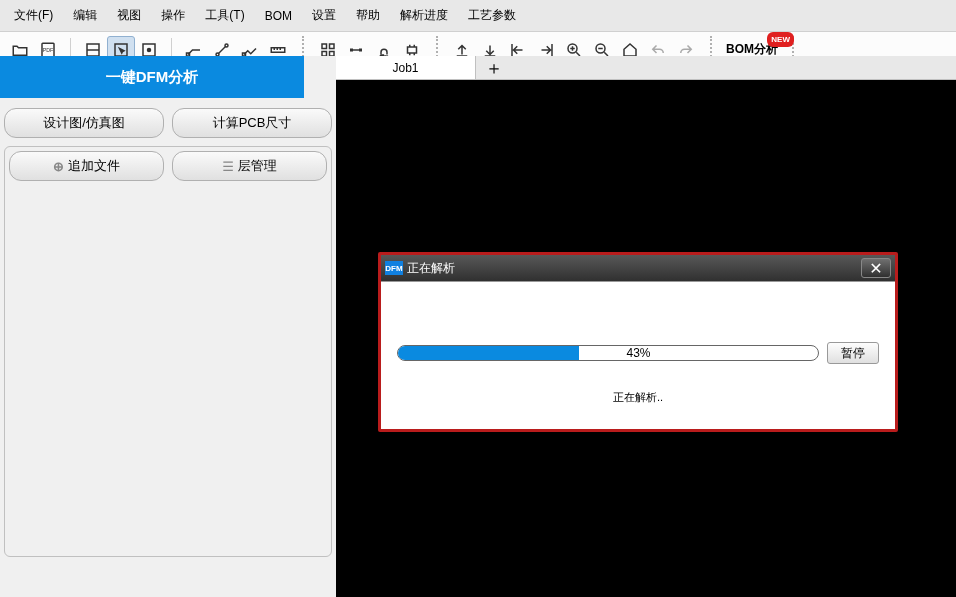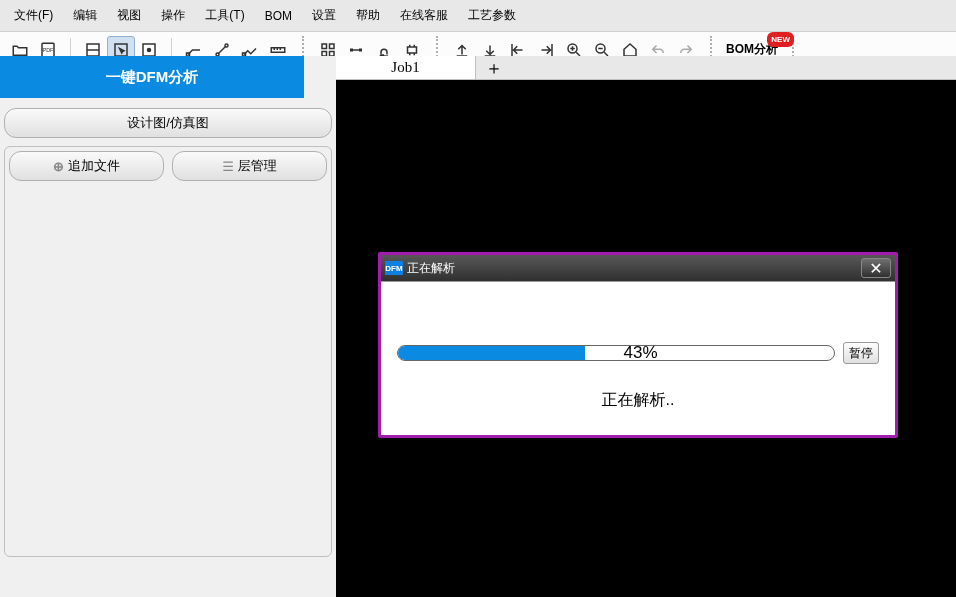--- a/index.html
+++ b/index.html
@@ -24,51 +24,51 @@
 .left-panel { position: absolute; left: 0; top: 56px; width: 336px; height: calc(100% - 56px); background: #f0f0f0; }
 .primary-btn { width: 304px; height: 42px; background: #0a8ae0; color: #fff; font-size: 15px; font-weight: bold; display: flex; align-items: center; justify-content: center; border: none; cursor: pointer; margin-bottom: 10px; }
 .row-btns { display: flex; gap: 8px; padding: 0 4px; margin-bottom: 8px; }
 .grey-btn { flex: 1; height: 30px; background: linear-gradient(#fafafa,#e0e0e0); border: 1px solid #b0b0b0; border-radius: 12px; font-size: 13px; display: flex; align-items: center; justify-content: center; gap: 4px; cursor: pointer; }
 .panel-box { margin: 0 4px; border: 1px solid #c0c0c0; border-radius: 6px; background: #f0f0f0; height: calc(100% - 130px); }
 .panel-box .row-btns { padding: 4px; margin: 0; }
 
 
 .right-area { position: absolute; left: 336px; top: 56px; width: calc(100% - 336px); height: calc(100% - 56px); }
 .tab-bar { height: 24px; background: #e8e8e8; display: flex; align-items: stretch; border-bottom: 1px solid #c0c0c0; }
-.tab { width: 140px; background: #fff; border-right: 1px solid #c0c0c0; display: flex; align-items: center; justify-content: center; font-size: 15px; font-family: Liberation Serif, serif; }
+.tab { width: 140px; background: #fff; border-right: 1px solid #c0c0c0; display: flex; align-items: center; justify-content: center; font-size: 12px; }
 .tab-add { width: 36px; display: flex; align-items: center; justify-content: center; cursor: pointer; font-size: 18px; }
 .canvas { width: 100%; height: calc(100% - 24px); background: #000; position: relative; }
 
 
-.dialog { position: absolute; left: 42px; top: 172px; width: 520px; border: 3px solid #a21caf; border-radius: 2px; background: #fff; }
+.dialog { position: absolute; left: 42px; top: 172px; width: 520px; border: 3px solid #b91c1c; border-radius: 2px; background: #fff; }
 .dlg-title { height: 26px; background: linear-gradient(#585858,#303030); color: #fff; display: flex; align-items: center; justify-content: space-between; padding-left: 4px; }
 .dlg-title-left { display: flex; align-items: center; gap: 4px; font-size: 12px; }
 .dlg-icon { width: 18px; height: 14px; background: #1080e0; color: #fff; font-size: 8px; font-weight: bold; display: flex; align-items: center; justify-content: center; }
 .dlg-close { width: 30px; height: 20px; margin-right: 4px; background: linear-gradient(#707070,#303030); border: 1px solid #888; border-radius: 3px; display: flex; align-items: center; justify-content: center; color: #fff; cursor: pointer; }
 .dlg-body { padding: 60px 16px 24px 16px; border-top: 1px solid #999; }
 .progress-row { display: flex; align-items: center; gap: 8px; }
 .progress-bar { flex: 1; height: 16px; border: 1px solid #666; border-radius: 8px; background: #fff; position: relative; overflow: hidden; }
 .progress-fill { position: absolute; left: 0; top: 0; height: 100%; background: #0a8ae0; width: 43%; }
-.progress-text { position: absolute; left: 4px; top: 0; width: 100%; height: 100%; display: flex; align-items: center; justify-content: center; font-size: 17px; color: #000; padding-left: 41px; }
-.pause-btn { width: 36px; height: 22px; background: linear-gradient(#fdfdfd,#e0e0e0); border: 1px solid #999; border-radius: 3px; font-size: 12px; display: flex; align-items: center; justify-content: center; cursor: pointer; }
-.status-text { text-align: center; font-size: 16px; margin-top: 26px; }
+.progress-text { position: absolute; left: 10px; top: 0; width: 100%; height: 100%; display: flex; align-items: center; justify-content: center; font-size: 12px; color: #000; padding-left: 41px; }
+.pause-btn { width: 52px; height: 22px; background: linear-gradient(#fdfdfd,#e0e0e0); border: 1px solid #999; border-radius: 3px; font-size: 12px; display: flex; align-items: center; justify-content: center; cursor: pointer; }
+.status-text { text-align: center; font-size: 11px; margin-top: 26px; }
 </style>
 </head>
 <body>
 
 <div class="menubar">
   <div>文件(F)</div>
   <div>编辑</div>
   <div>视图</div>
   <div>操作</div>
   <div>工具(T)</div>
   <div>BOM</div>
   <div>设置</div>
   <div>帮助</div>
-  <div>在线客服</div>
+  <div>解析进度</div>
   <div>工艺参数</div>
 </div>
 
 <div class="toolbar">
   <div class="tb-group">
     <div class="tb-btn">
         <svg viewBox="0 0 24 24" fill="none" stroke="#333" stroke-width="2">
           <path d="M3 7h5l2 2h11v10H3z"></path>
         </svg>
       </div>
@@ -221,20 +221,21 @@
     <span>BOM分析</span>
     <span class="new-badge">NEW</span>
   </div>
   <div class="tb-dashed-sep"></div>
 </div>
 
 <div class="left-panel">
   <button class="primary-btn">一键DFM分析</button>
   <div class="row-btns">
     <div class="grey-btn">设计图/仿真图</div>
+    <div class="grey-btn">计算PCB尺寸</div>
   </div>
   <div class="panel-box">
     <div class="row-btns">
       <div class="grey-btn">
         <span style="color:#888;font-weight:bold;">⊕</span>
         <span>追加文件</span>
       </div>
       <div class="grey-btn">
         <span style="color:#888;">☰</span>
         <span>层管理</span>

